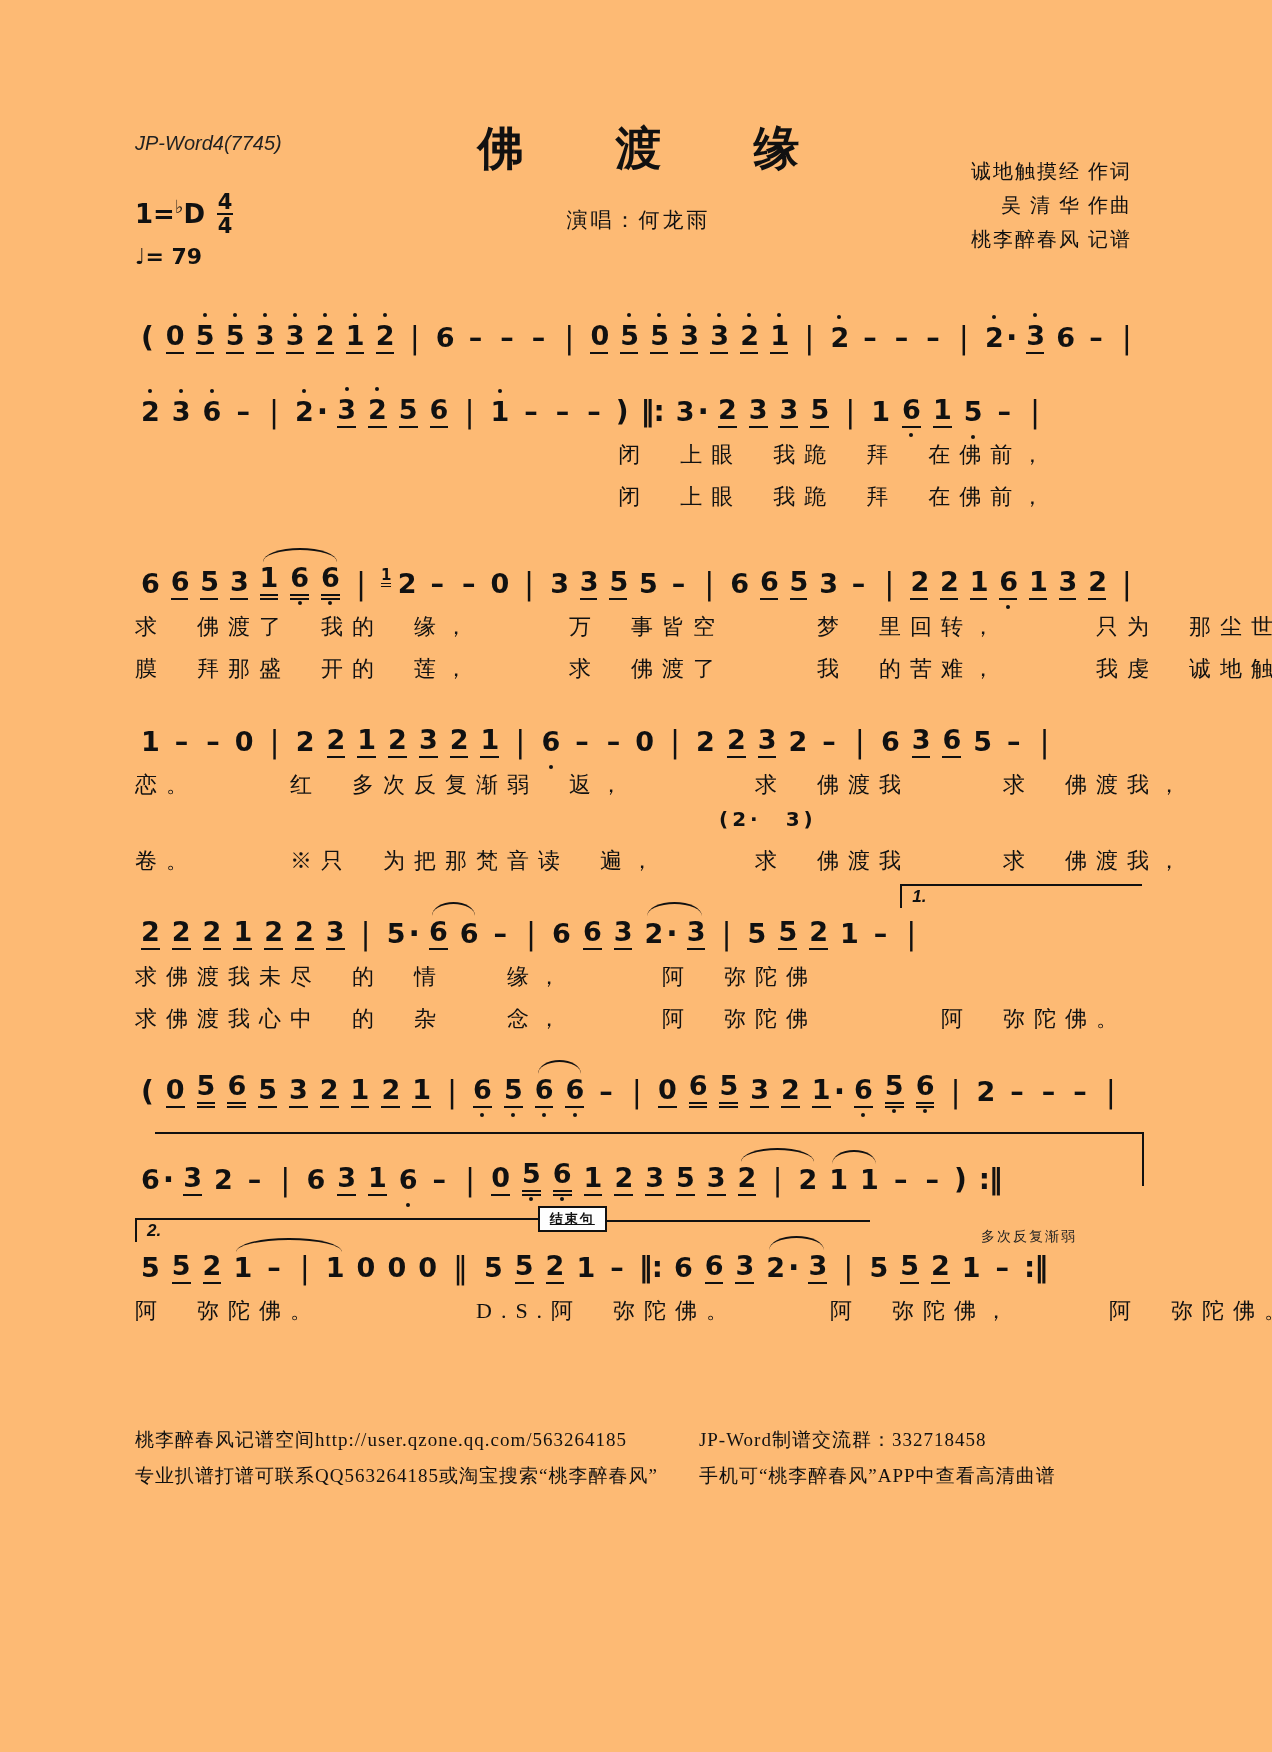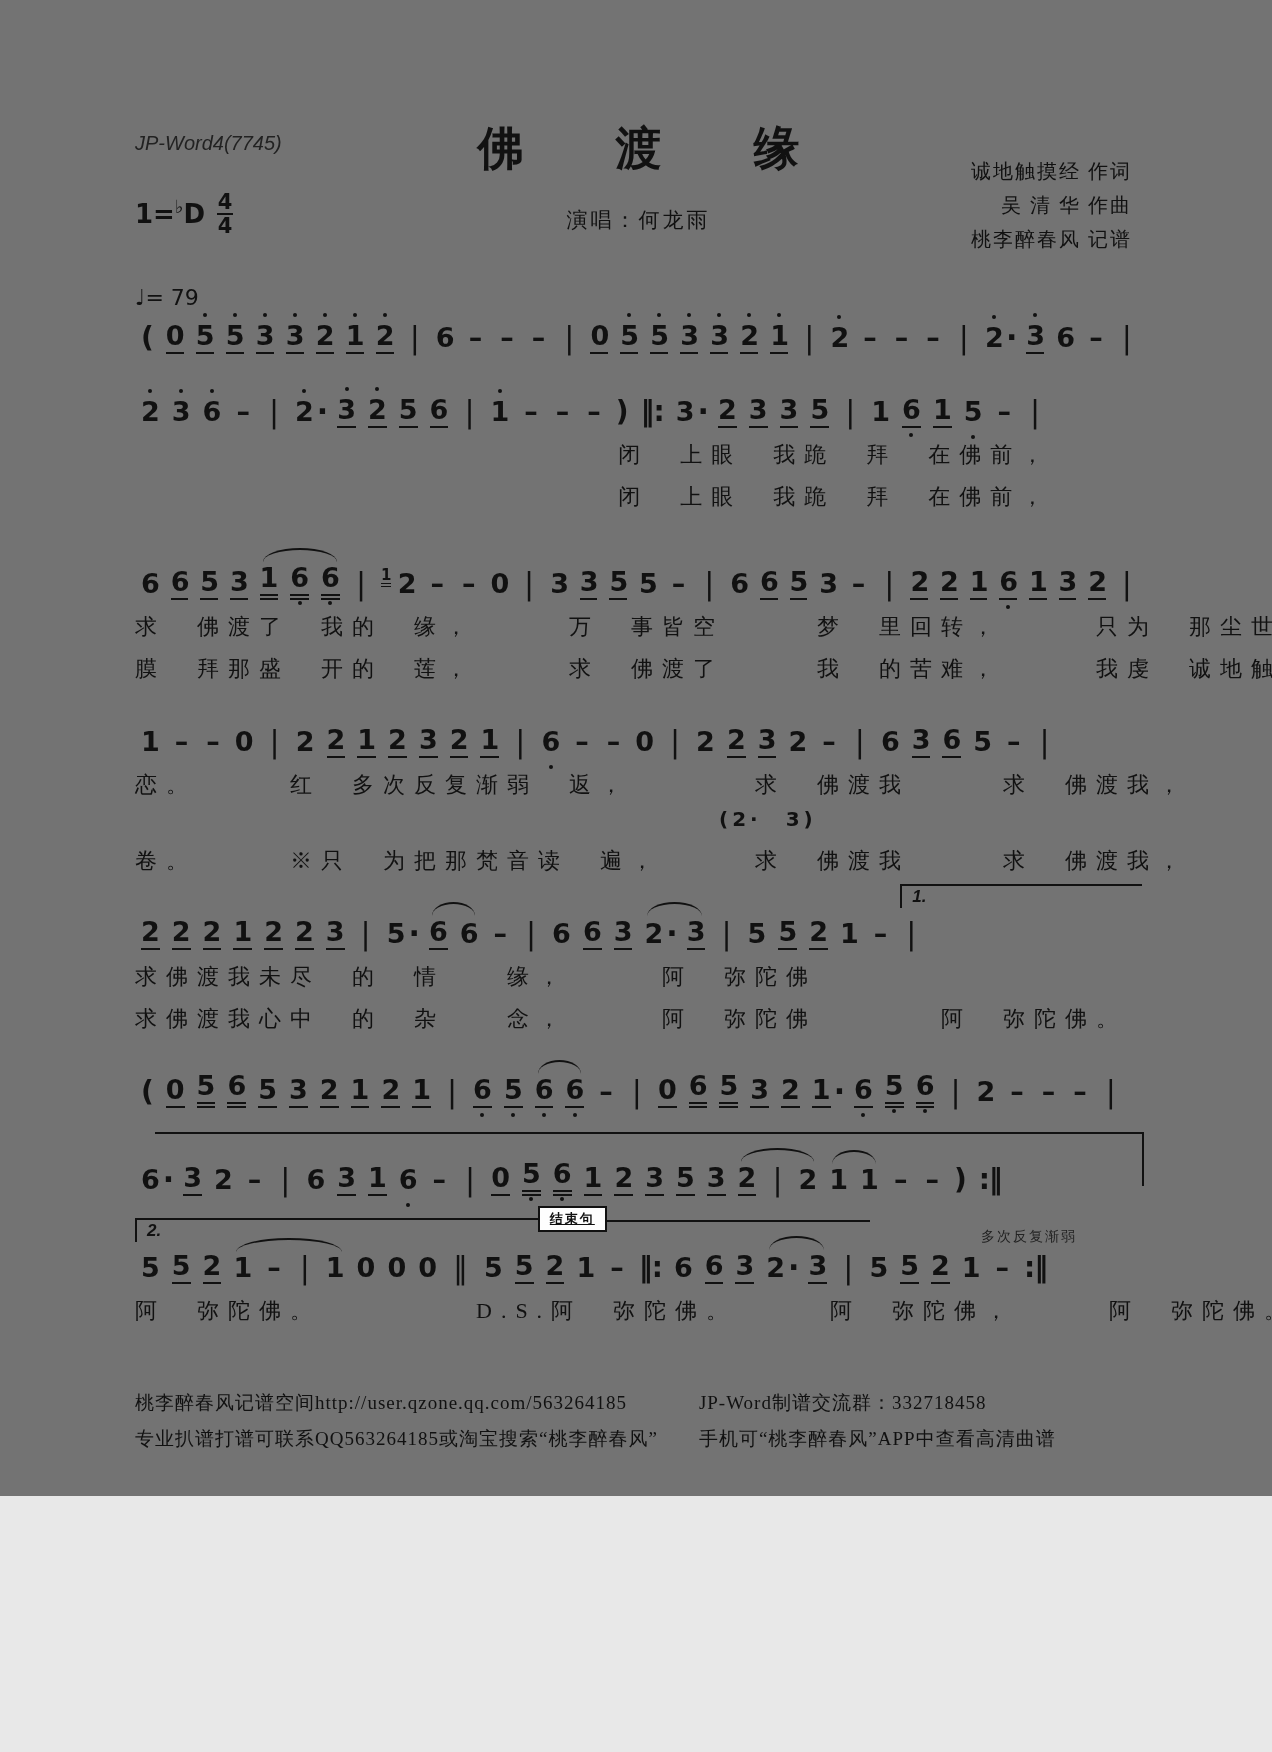--- a/index.html
+++ b/index.html
@@ -1,19 +1,19 @@
 <!DOCTYPE html>
 <html><head>
 <meta charset="utf-8">
 <style>
   html,body{margin:0;padding:0;background:#e8e8e8;}
   .page{
     position:relative;
-    width:1272px;height:1496px;
-    background:#737373;
+    width:1272px;height:1752px;
+    background:#fdba74;
     margin:0 auto;
     font-family:"Liberation Serif","DejaVu Serif",serif;
     color:#111;
     overflow:hidden;
   }
   .content{position:relative;padding:118px 130px 0 135px;}
 
   
   .header{position:relative;height:176px;}
   .watermark{position:absolute;left:0;top:14px;font-style:italic;font-size:20px;
@@ -21,22 +21,22 @@
   .title{text-align:center;font-size:46px;font-weight:bold;letter-spacing:38px;
     padding-left:38px;font-family:"DejaVu Sans",sans-serif;}
   .subtitle{text-align:center;font-size:21px;margin-top:26px;letter-spacing:3px;}
   .credits{position:absolute;right:10px;top:36px;text-align:right;font-size:20px;line-height:34px;letter-spacing:2px;}
   .keyline{position:absolute;left:0;top:74px;font-size:26px;font-weight:bold;
     font-family:"DejaVu Sans",sans-serif;display:flex;align-items:center;}
   .flat{font-size:18px;vertical-align:super;position:relative;top:-8px;}
   .timesig{display:inline-flex;flex-direction:column;align-items:center;margin-left:12px;
     font-size:21px;line-height:20px;font-weight:bold;}
   .timesig .fracline{width:16px;height:2px;background:#111;margin:1px 0;}
-  .tempo{position:absolute;left:0;top:126px;font-size:22px;font-weight:normal;
-    font-family:"DejaVu Sans",sans-serif;margin-top:41px;}
+  .tempo{position:absolute;left:0;top:126px;font-size:22px;font-weight:bold;
+    font-family:"DejaVu Sans",sans-serif;}
 
   
   .score{margin-top:16px;}
   .system{position:relative;margin-bottom:30px;}
   .system.sp-lg{margin-bottom:44px;}
   .token-row{white-space:nowrap;height:44px;display:flex;align-items:flex-end;}
   .tok{display:inline-block;position:relative;font-weight:bold;font-size:27px;line-height:32px;
     margin:0 6px;font-family:"DejaVu Sans",sans-serif;text-align:center;}
   .note{min-width:15px;}
   .u1{border-bottom:2px solid #111;}
@@ -61,21 +61,21 @@
   .volta{border-top:2px solid #111;border-left:2px solid #111;top:-22px;height:24px;
     font-style:italic;font-size:17px;font-weight:bold;padding:1px 0 0 10px;box-sizing:border-box;}
   .hline{border-top:2px solid #111;top:-20px;height:2px;}
   .boxlabel{border:2px solid #111;top:-34px;font-size:13px;font-weight:bold;padding:2px 10px;
     background:#fefefe;letter-spacing:2px;text-decoration:underline;}
   .smalltext{top:-24px;font-size:14px;letter-spacing:2px;color:#222;
     font-family:"Liberation Serif","DejaVu Serif",serif;margin-top:12px;}
   .overline{border-top:2px solid #111;border-right:2px solid #111;top:-20px;height:52px;}
 
   
-  .footer{display:flex;margin-top:59px;font-size:19px;line-height:36px;letter-spacing:1px;}
+  .footer{display:flex;margin-top:96px;font-size:19px;line-height:36px;letter-spacing:1px;}
   .footer .col-left{width:56%;}
   .footer .col-right{width:44%;}
 </style>
 </head>
 <body>
 
 <div class="page">
   <div class="content">
 
     <div class="header">

